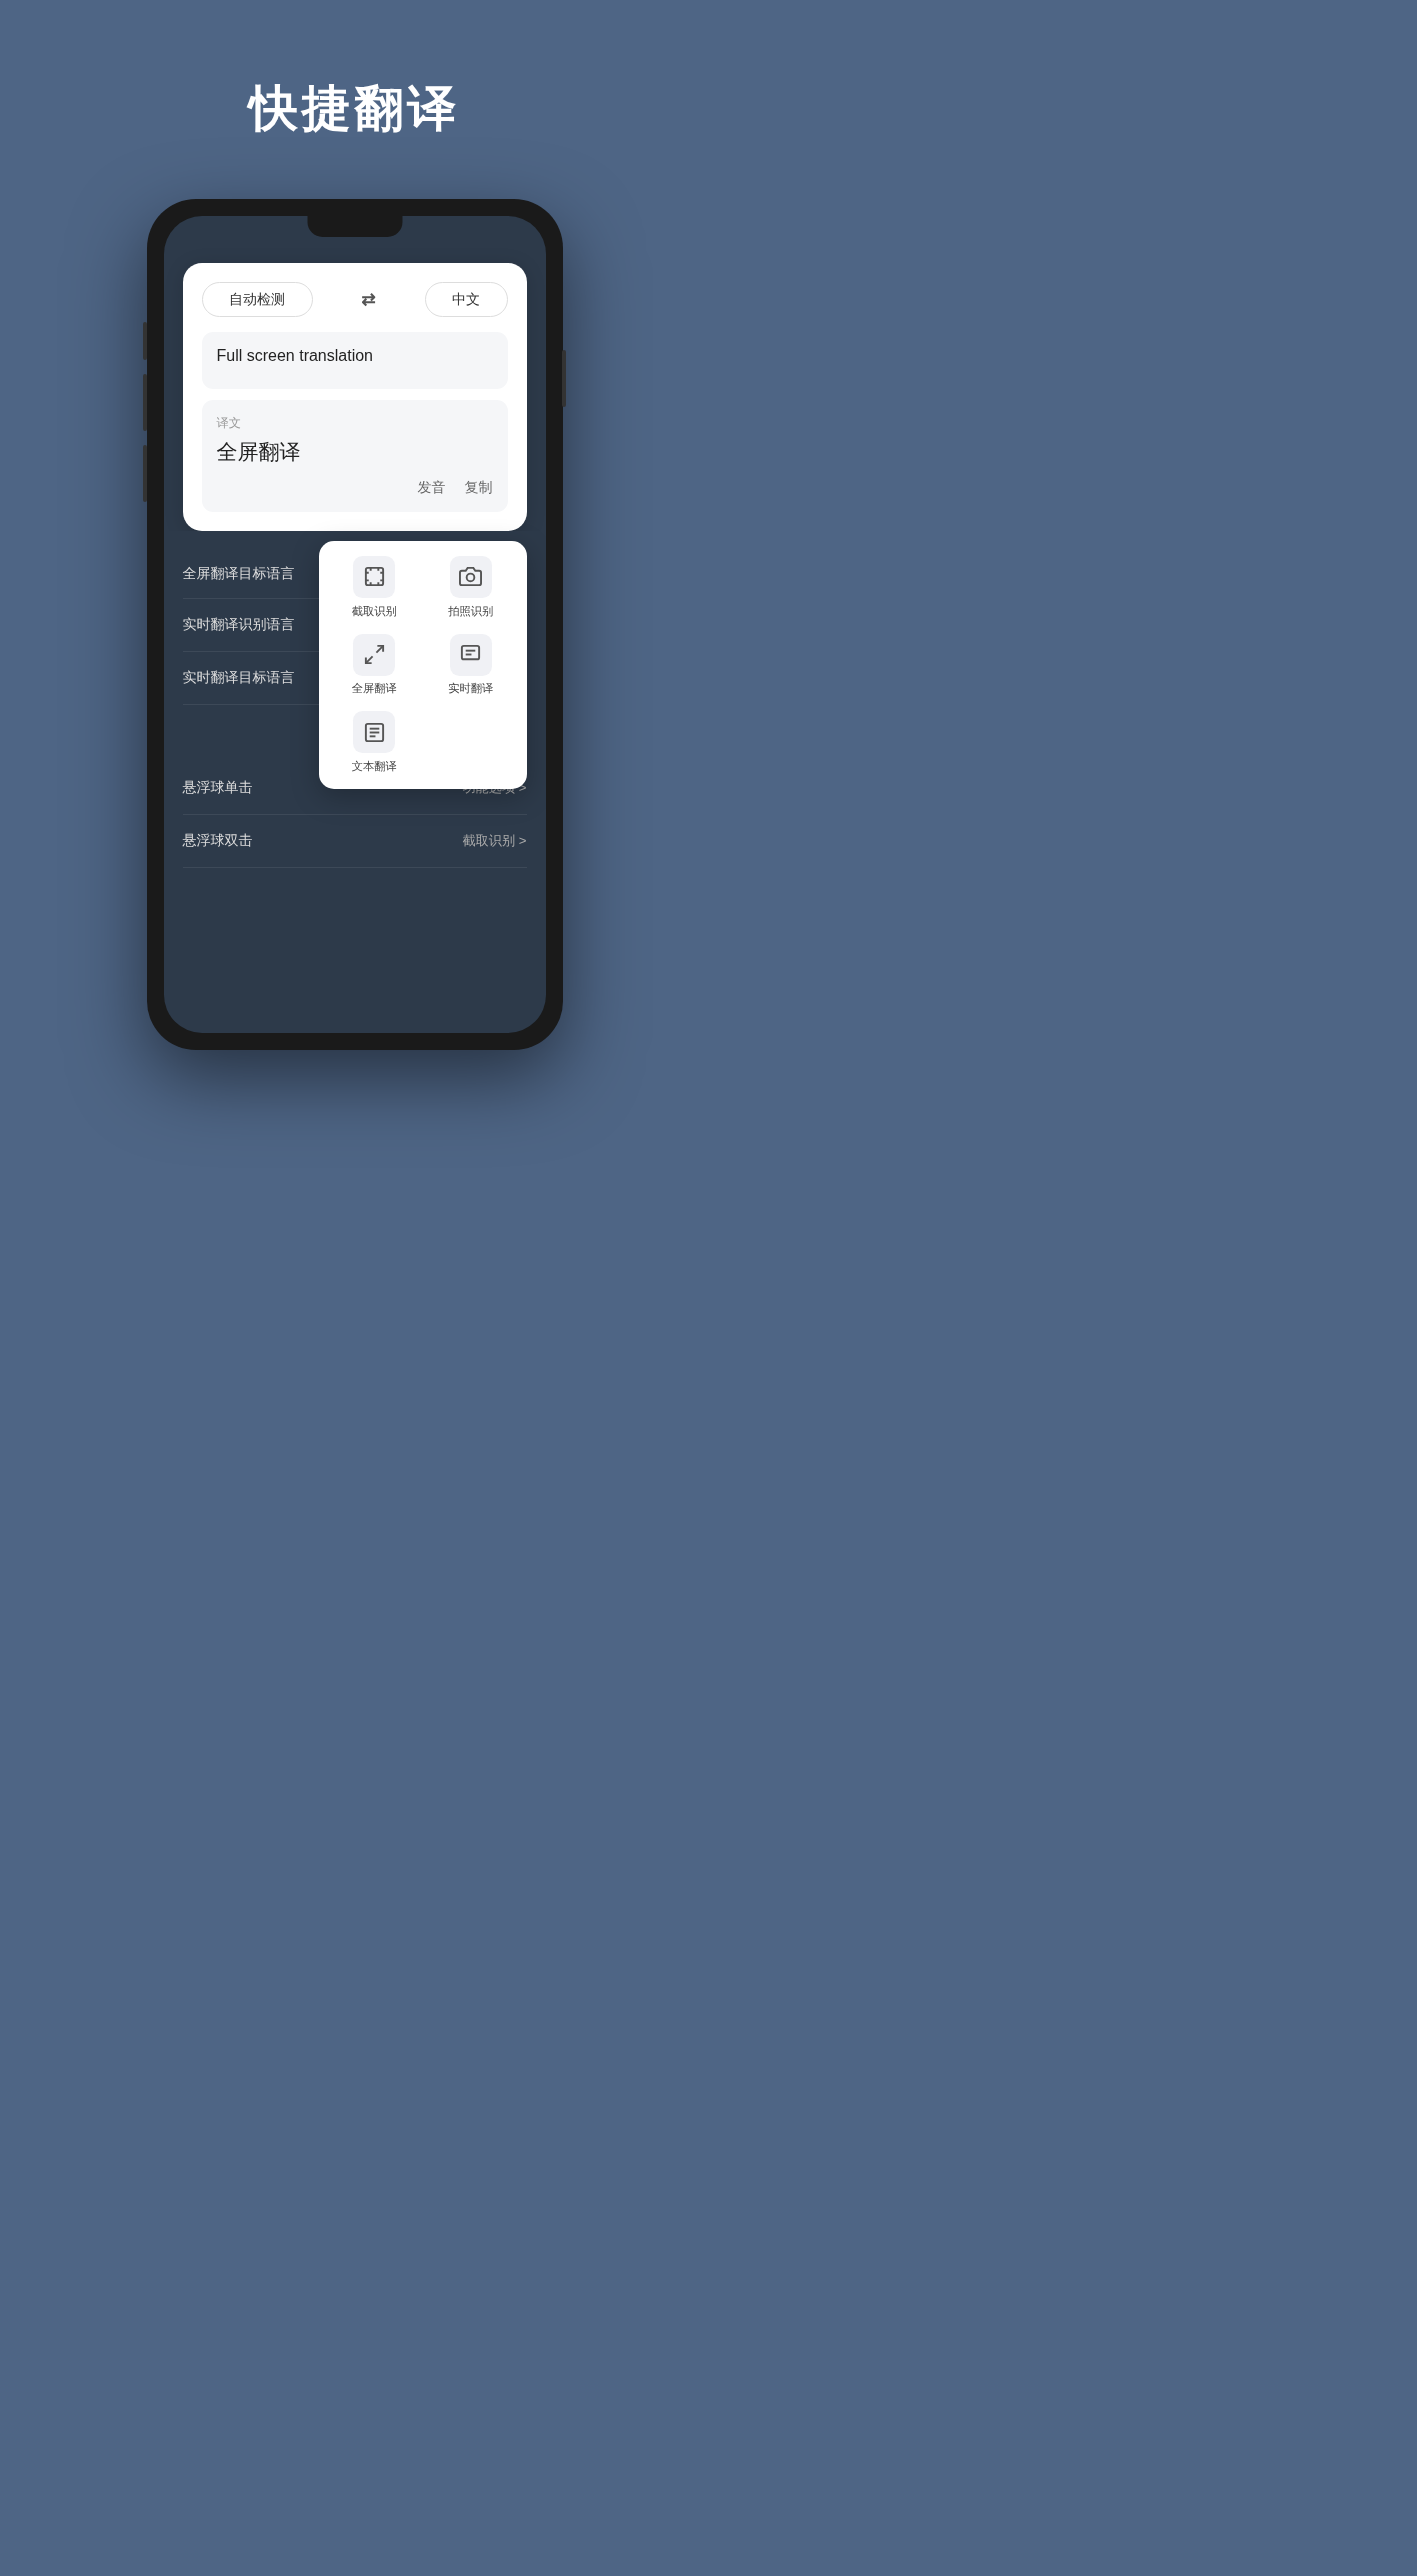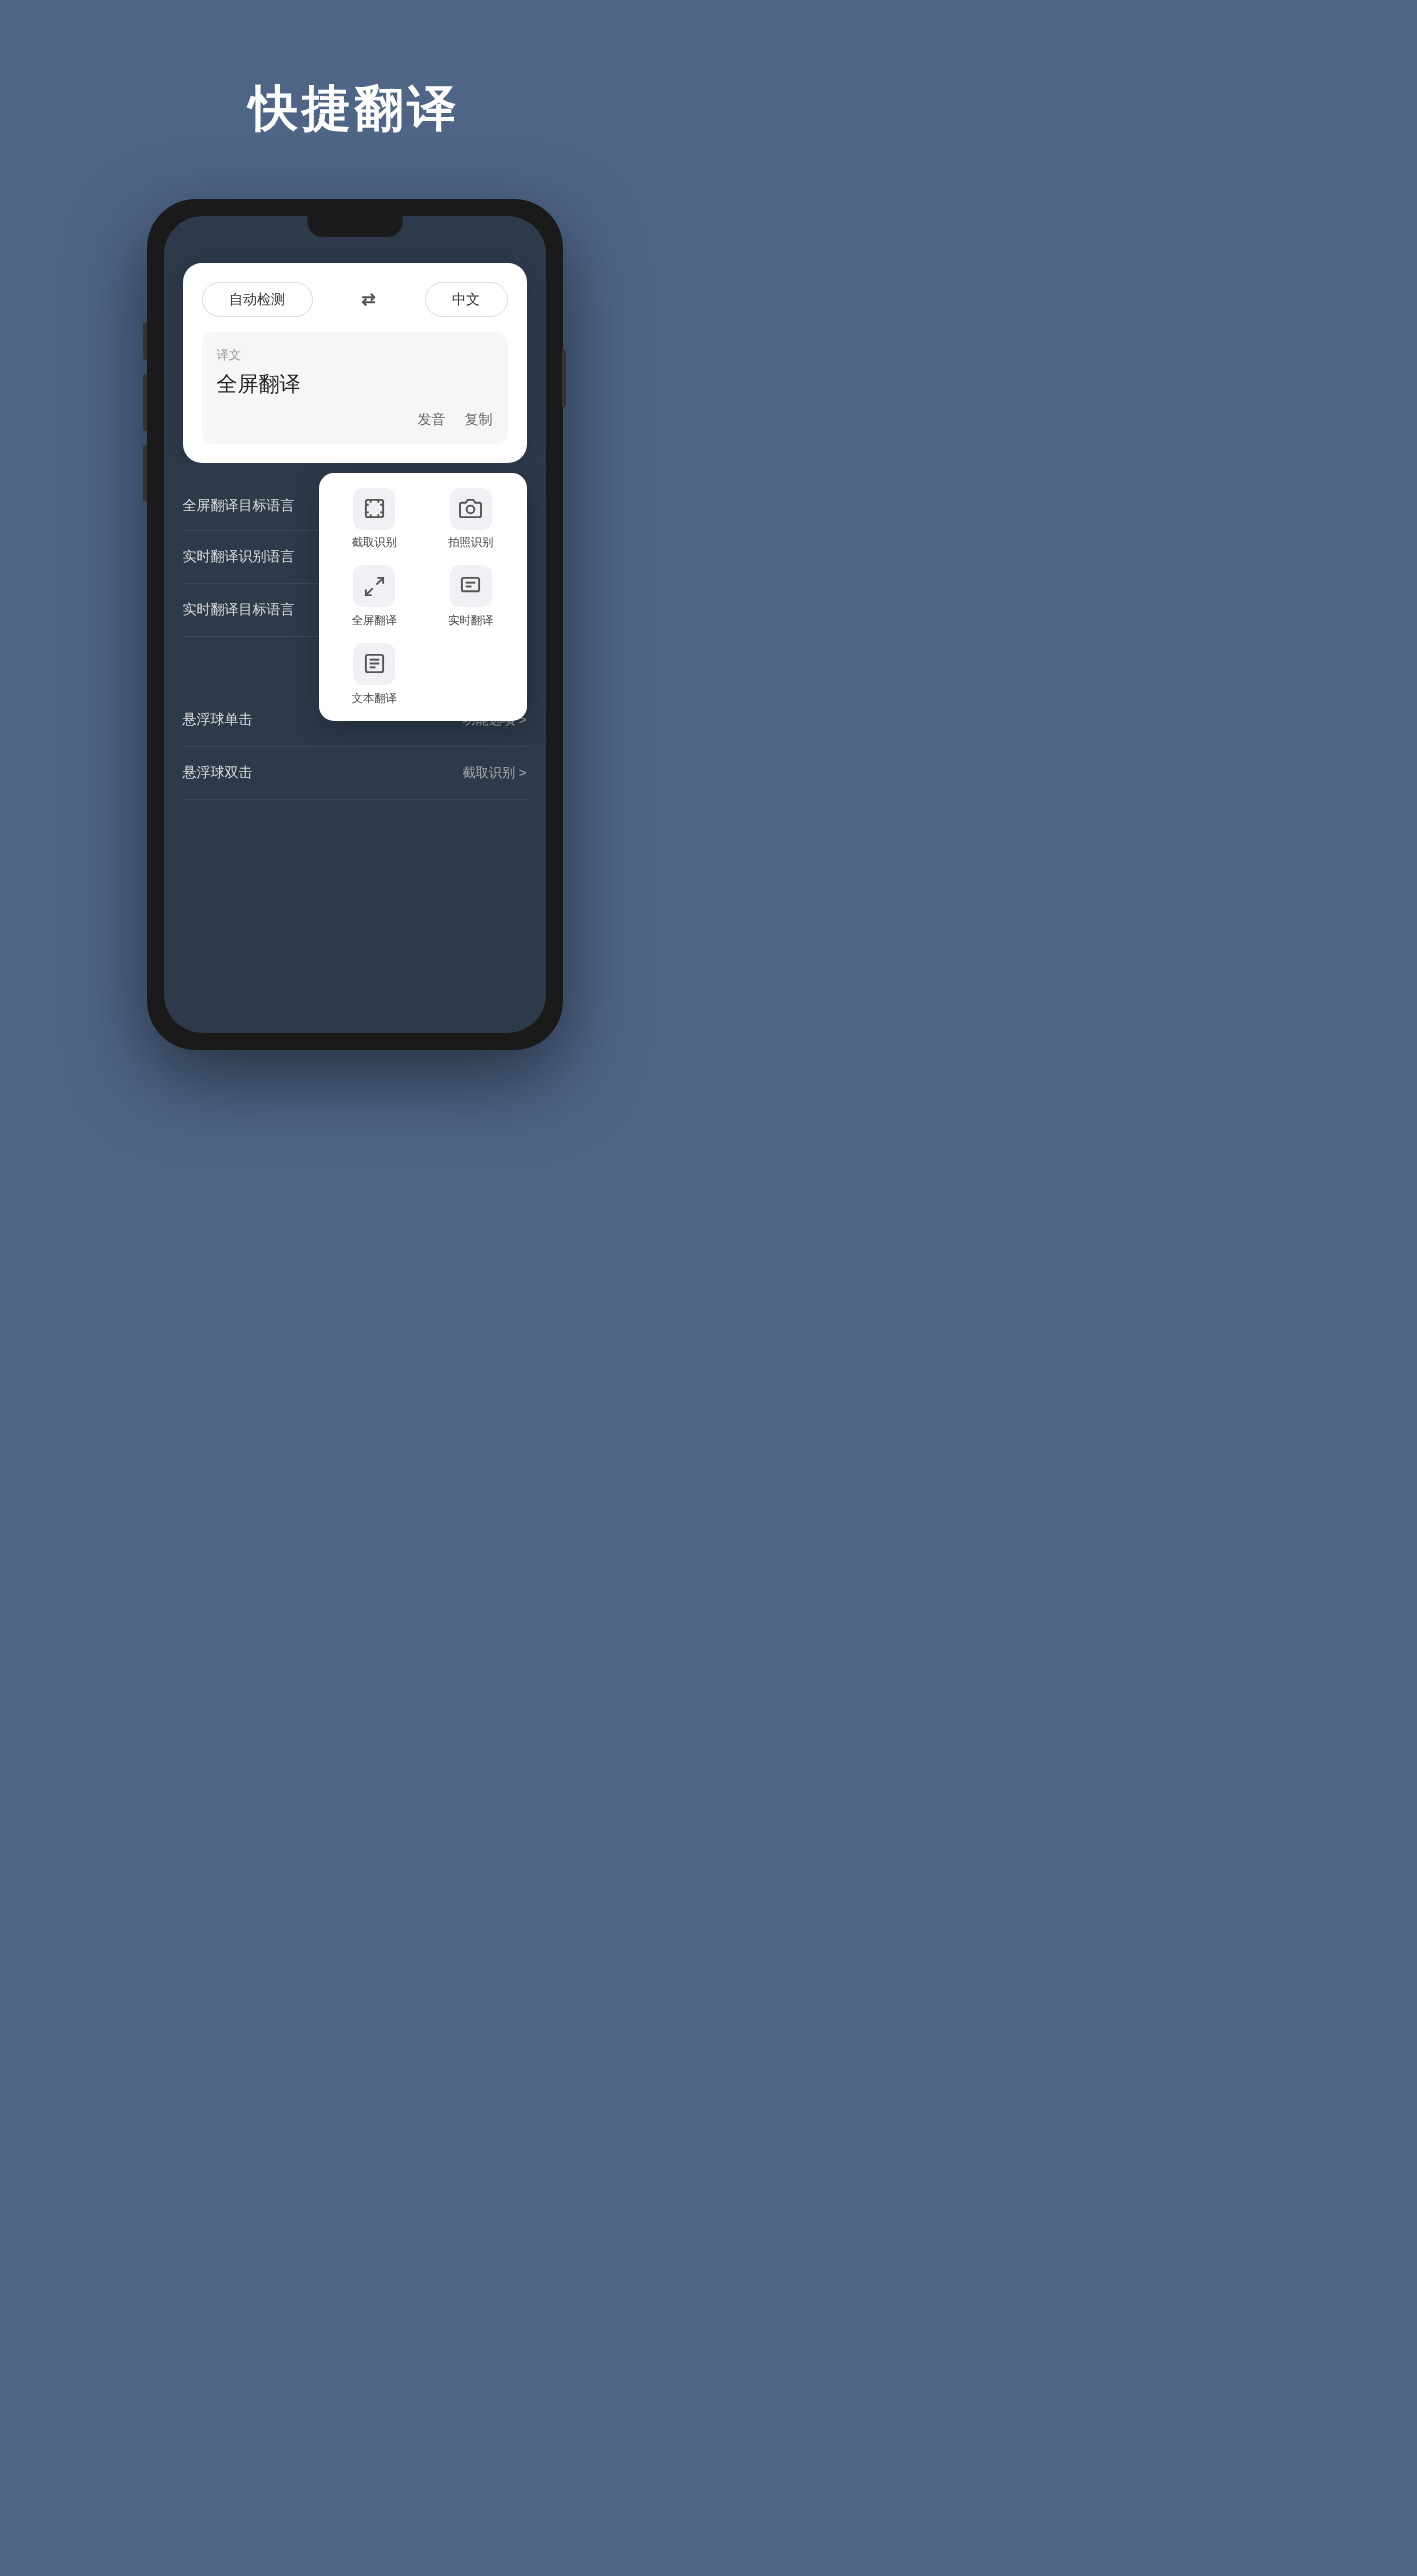--- a/index.html
+++ b/index.html
@@ -267,20 +267,21 @@
     <div class="translation-card">
 
       <div class="language-bar">
         <button class="lang-btn">自动检测</button>
 
         <span class="swap-icon">⇄</span>
 
         <button class="lang-btn">中文</button>
       </div>
 
+      <div class="input-area">Full screen translation</div>
 
       <div class="result-area">
         <div class="result-label">译文</div>
         <div class="result-text">全屏翻译</div>
         <div class="result-actions">
           <span class="result-action-btn">发音</span>
           <span class="result-action-btn">复制</span>
         </div>
       </div>
 

